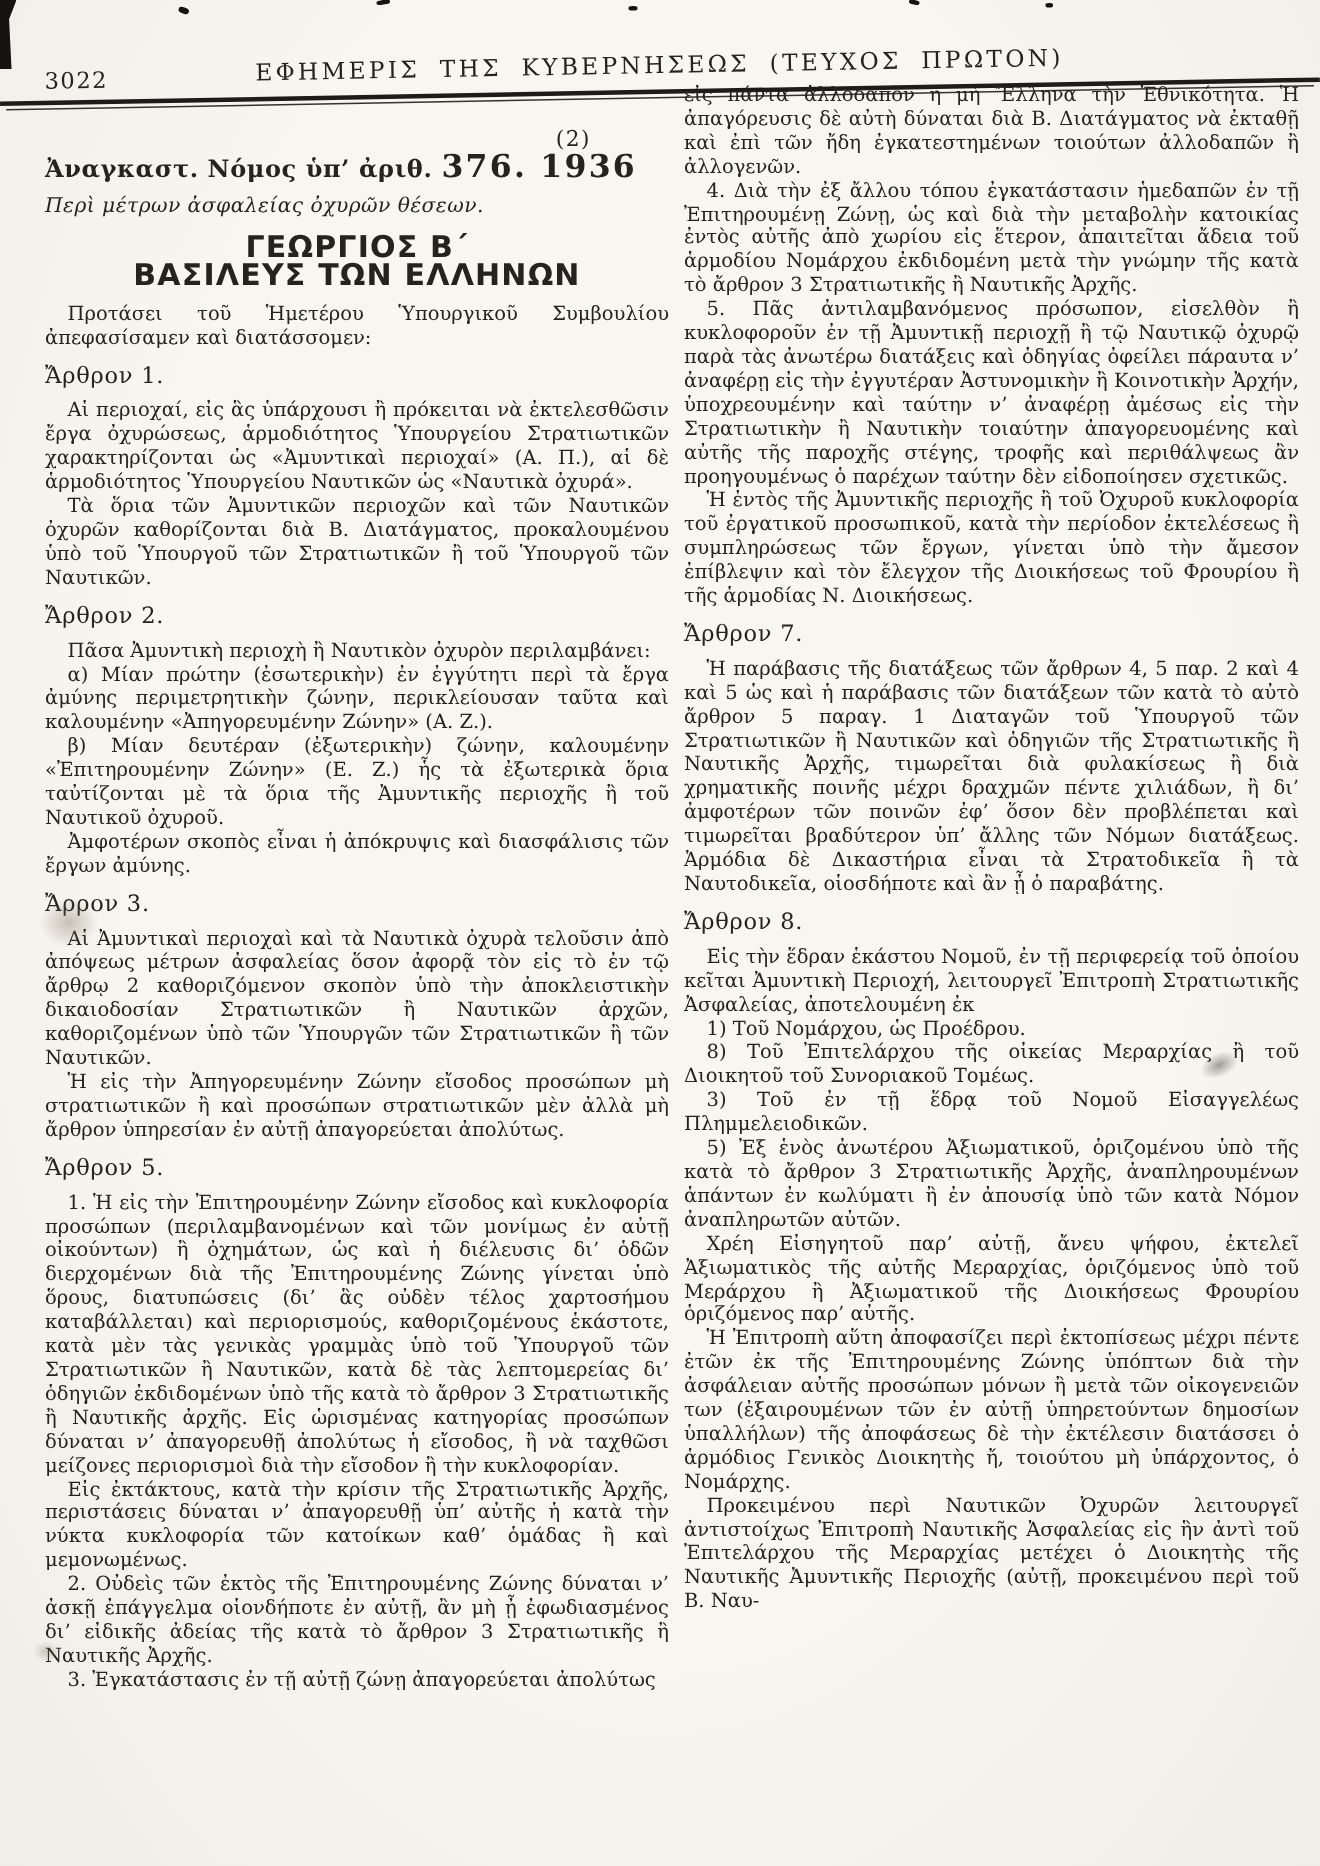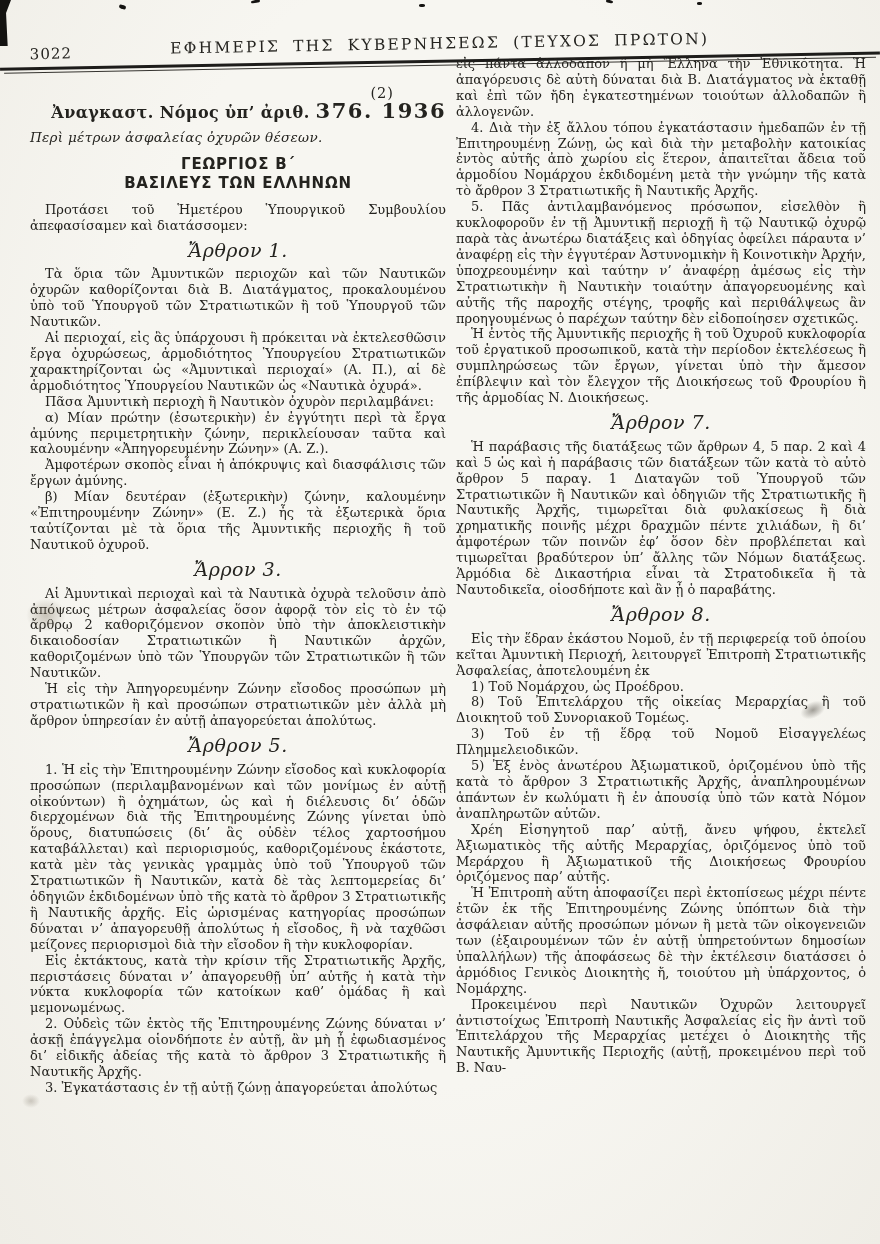--- a/index.html
+++ b/index.html
@@ -42,39 +42,39 @@
     line-height:15.9px;
     text-align:justify;
     text-justify:inter-word;
   }
   #col-left{left:30px;top:86px;width:416px;}
   #col-right{left:456px;top:56px;width:410px;}
   .col p{margin:0;text-indent:15px;}
   .col p.pc{text-indent:0;}
   .seq{text-align:right;padding-right:52px;font-size:14.5px;letter-spacing:1px;}
   .law-title{
-    text-align:right;font-weight:bold;
+    text-align:left;font-weight:bold;
     margin:1px 0 9px;font-size:16px;letter-spacing:.4px;
     text-indent:0;white-space:nowrap;
   }
   .law-title .big{font-size:21px;letter-spacing:1.5px;}
   .subject{
     text-align:left;font-style:italic;
     margin:3px 0 9px;font-size:13.5px;text-indent:0;letter-spacing:.3px;
   }
   .royal{
     text-align:center;
     font-family:"DejaVu Sans", sans-serif;
     font-weight:bold;
-    font-size:15px;line-height:19px;letter-spacing:.8px;
+    font-size:20px;line-height:19px;letter-spacing:.8px;
     margin:0 0 9px;text-indent:0;
   }
   .art{
-    text-align:center;margin:9px 0 8px;text-indent:0;
-    font-size:19px;letter-spacing:.5px;font-style:italic;
+    text-align:left;margin:9px 0 8px;text-indent:0;
+    font-size:15px;letter-spacing:.5px;
   }
   
   .artifact{position:absolute;background:#141311;}
   .a-corner{left:0;top:0;width:11px;height:46px;clip-path:polygon(0 0,100% 0,55% 28%,70% 100%,0 100%);}
   .a-speck1{left:119px;top:5px;width:7px;height:4px;transform:rotate(20deg);border-radius:40%;}
   .a-speck2{left:251px;top:0;width:9px;height:3px;transform:rotate(-8deg);border-radius:40%;}
   .a-speck3{left:419px;top:4px;width:6px;height:3px;border-radius:40%;}
   .a-speck4{left:606px;top:0;width:7px;height:3px;transform:rotate(12deg);border-radius:40%;}
   .a-speck5{left:697px;top:2px;width:5px;height:3px;border-radius:40%;}
   .smudge{position:absolute;pointer-events:none;}
@@ -107,26 +107,27 @@
   <div class="col" id="col-left">
       <div class="seq">(2)</div>
       <div class="law-title"><span>Ἀναγκαστ. Νόμος ὑπ’ ἀριθ. </span><span class="big">376. 1936</span></div>
       <div class="subject">Περὶ μέτρων ἀσφαλείας ὀχυρῶν θέσεων.</div>
       <div class="royal">
         <div>ΓΕΩΡΓΙΟΣ Β΄</div>
         <div>ΒΑΣΙΛΕΥΣ ΤΩΝ ΕΛΛΗΝΩΝ</div>
       </div>
       <p class="p">Προτάσει τοῦ Ἡμετέρου Ὑπουργικοῦ Συμβουλίου ἀπεφασίσαμεν καὶ διατάσσομεν:</p>
       <div class="art">Ἄρθρον 1.</div>
+      <p class="p">Αἱ περιοχαί, εἰς ἃς ὑπάρχουσι ἢ πρόκειται νὰ ἐκτελεσθῶσιν ἔργα ὀχυρώσεως, ἁρμοδιότητος Ὑπουργείου Στρατιωτικῶν χαρακτηρίζονται ὡς «Ἀμυντικαὶ περιοχαί» (Α. Π.), αἱ δὲ ἁρμοδιότητος Ὑπουργείου Ναυτικῶν ὡς «Ναυτικὰ ὀχυρά».</p>
       <p class="p">Τὰ ὅρια τῶν Ἀμυντικῶν περιοχῶν καὶ τῶν Ναυτικῶν ὀχυρῶν καθορίζονται διὰ Β. Διατάγματος, προκαλουμένου ὑπὸ τοῦ Ὑπουργοῦ τῶν Στρατιωτικῶν ἢ τοῦ Ὑπουργοῦ τῶν Ναυτικῶν.</p>
-      <p class="p">Αἱ περιοχαί, εἰς ἃς ὑπάρχουσι ἢ πρόκειται νὰ ἐκτελεσθῶσιν ἔργα ὀχυρώσεως, ἁρμοδιότητος Ὑπουργείου Στρατιωτικῶν χαρακτηρίζονται ὡς «Ἀμυντικαὶ περιοχαί» (Α. Π.), αἱ δὲ ἁρμοδιότητος Ὑπουργείου Ναυτικῶν ὡς «Ναυτικὰ ὀχυρά».</p>
+      <div class="art">Ἄρθρον 2.</div>
       <p class="p">Πᾶσα Ἀμυντικὴ περιοχὴ ἢ Ναυτικὸν ὀχυρὸν περιλαμβάνει:</p>
       <p class="p">α) Μίαν πρώτην (ἐσωτερικὴν) ἐν ἐγγύτητι περὶ τὰ ἔργα ἀμύνης περιμετρητικὴν ζώνην, περικλείουσαν ταῦτα καὶ καλουμένην «Ἀπηγορευμένην Ζώνην» (Α. Ζ.).</p>
+      <p class="p">β) Μίαν δευτέραν (ἐξωτερικὴν) ζώνην, καλουμένην «Ἐπιτηρουμένην Ζώνην» (Ε. Ζ.) ἧς τὰ ἐξωτερικὰ ὅρια ταὐτίζονται μὲ τὰ ὅρια τῆς Ἀμυντικῆς περιοχῆς ἢ τοῦ Ναυτικοῦ ὀχυροῦ.</p>
       <p class="p">Ἀμφοτέρων σκοπὸς εἶναι ἡ ἀπόκρυψις καὶ διασφάλισις τῶν ἔργων ἀμύνης.</p>
-      <p class="p">β) Μίαν δευτέραν (ἐξωτερικὴν) ζώνην, καλουμένην «Ἐπιτηρουμένην Ζώνην» (Ε. Ζ.) ἧς τὰ ἐξωτερικὰ ὅρια ταὐτίζονται μὲ τὰ ὅρια τῆς Ἀμυντικῆς περιοχῆς ἢ τοῦ Ναυτικοῦ ὀχυροῦ.</p>
       <div class="art">Ἄρρον 3.</div>
       <p class="p">Αἱ Ἀμυντικαὶ περιοχαὶ καὶ τὰ Ναυτικὰ ὀχυρὰ τελοῦσιν ἀπὸ ἀπόψεως μέτρων ἀσφαλείας ὅσον ἀφορᾷ τὸν εἰς τὸ ἐν τῷ ἄρθρῳ 2 καθοριζόμενον σκοπὸν ὑπὸ τὴν ἀποκλειστικὴν δικαιοδοσίαν Στρατιωτικῶν ἢ Ναυτικῶν ἀρχῶν, καθοριζομένων ὑπὸ τῶν Ὑπουργῶν τῶν Στρατιωτικῶν ἢ τῶν Ναυτικῶν.</p>
       <p class="p">Ἡ εἰς τὴν Ἀπηγορευμένην Ζώνην εἴσοδος προσώπων μὴ στρατιωτικῶν ἢ καὶ προσώπων στρατιωτικῶν μὲν ἀλλὰ μὴ ἄρθρον ὑπηρεσίαν ἐν αὐτῇ ἀπαγορεύεται ἀπολύτως.</p>
       <div class="art">Ἄρθρον 5.</div>
       <p class="p">1. Ἡ εἰς τὴν Ἐπιτηρουμένην Ζώνην εἴσοδος καὶ κυκλοφορία προσώπων (περιλαμβανομένων καὶ τῶν μονίμως ἐν αὐτῇ οἰκούντων) ἢ ὀχημάτων, ὡς καὶ ἡ διέλευσις δι’ ὁδῶν διερχομένων διὰ τῆς Ἐπιτηρουμένης Ζώνης γίνεται ὑπὸ ὅρους, διατυπώσεις (δι’ ἃς οὐδὲν τέλος χαρτοσήμου καταβάλλεται) καὶ περιορισμούς, καθοριζομένους ἑκάστοτε, κατὰ μὲν τὰς γενικὰς γραμμὰς ὑπὸ τοῦ Ὑπουργοῦ τῶν Στρατιωτικῶν ἢ Ναυτικῶν, κατὰ δὲ τὰς λεπτομερείας δι’ ὁδηγιῶν ἐκδιδομένων ὑπὸ τῆς κατὰ τὸ ἄρθρον 3 Στρατιωτικῆς ἢ Ναυτικῆς ἀρχῆς. Εἰς ὡρισμένας κατηγορίας προσώπων δύναται ν’ ἀπαγορευθῇ ἀπολύτως ἡ εἴσοδος, ἢ νὰ ταχθῶσι μείζονες περιορισμοὶ διὰ τὴν εἴσοδον ἢ τὴν κυκλοφορίαν.</p>
       <p class="p">Εἰς ἐκτάκτους, κατὰ τὴν κρίσιν τῆς Στρατιωτικῆς Ἀρχῆς, περιστάσεις δύναται ν’ ἀπαγορευθῇ ὑπ’ αὐτῆς ἡ κατὰ τὴν νύκτα κυκλοφορία τῶν κατοίκων καθ’ ὁμάδας ἢ καὶ μεμονωμένως.</p>
       <p class="p">2. Οὐδεὶς τῶν ἐκτὸς τῆς Ἐπιτηρουμένης Ζώνης δύναται ν’ ἀσκῇ ἐπάγγελμα οἱονδήποτε ἐν αὐτῇ, ἂν μὴ ᾖ ἐφωδιασμένος δι’ εἰδικῆς ἀδείας τῆς κατὰ τὸ ἄρθρον 3 Στρατιωτικῆς ἢ Ναυτικῆς Ἀρχῆς.</p>
       <p class="p">3. Ἐγκατάστασις ἐν τῇ αὐτῇ ζώνῃ ἀπαγορεύεται ἀπολύτως</p>
     </div>
   <div class="col" id="col-right">

